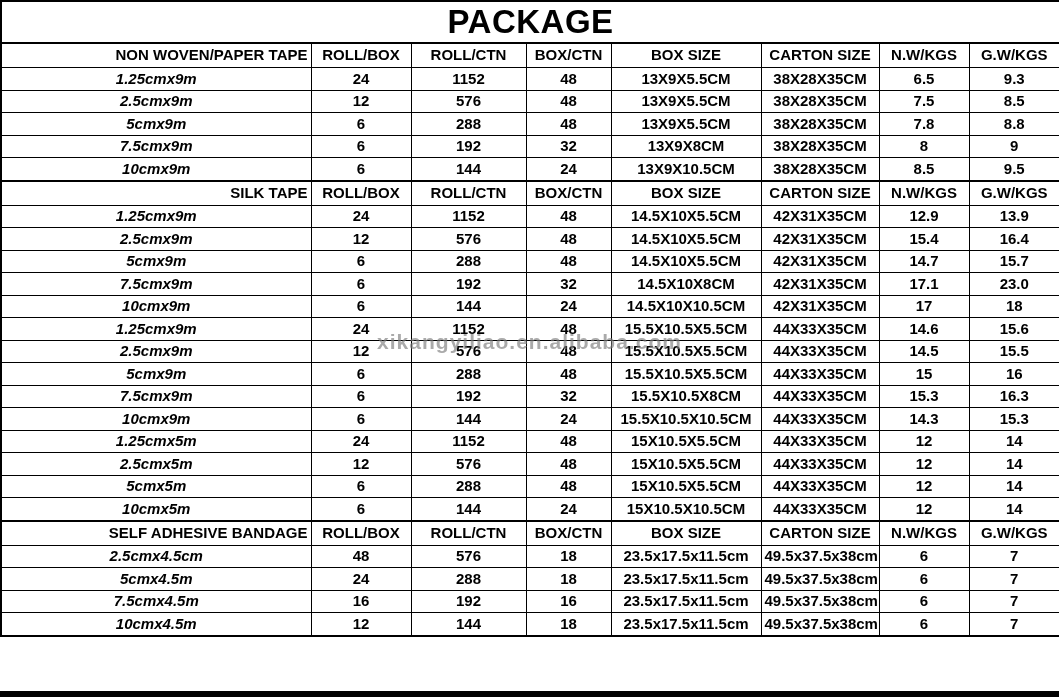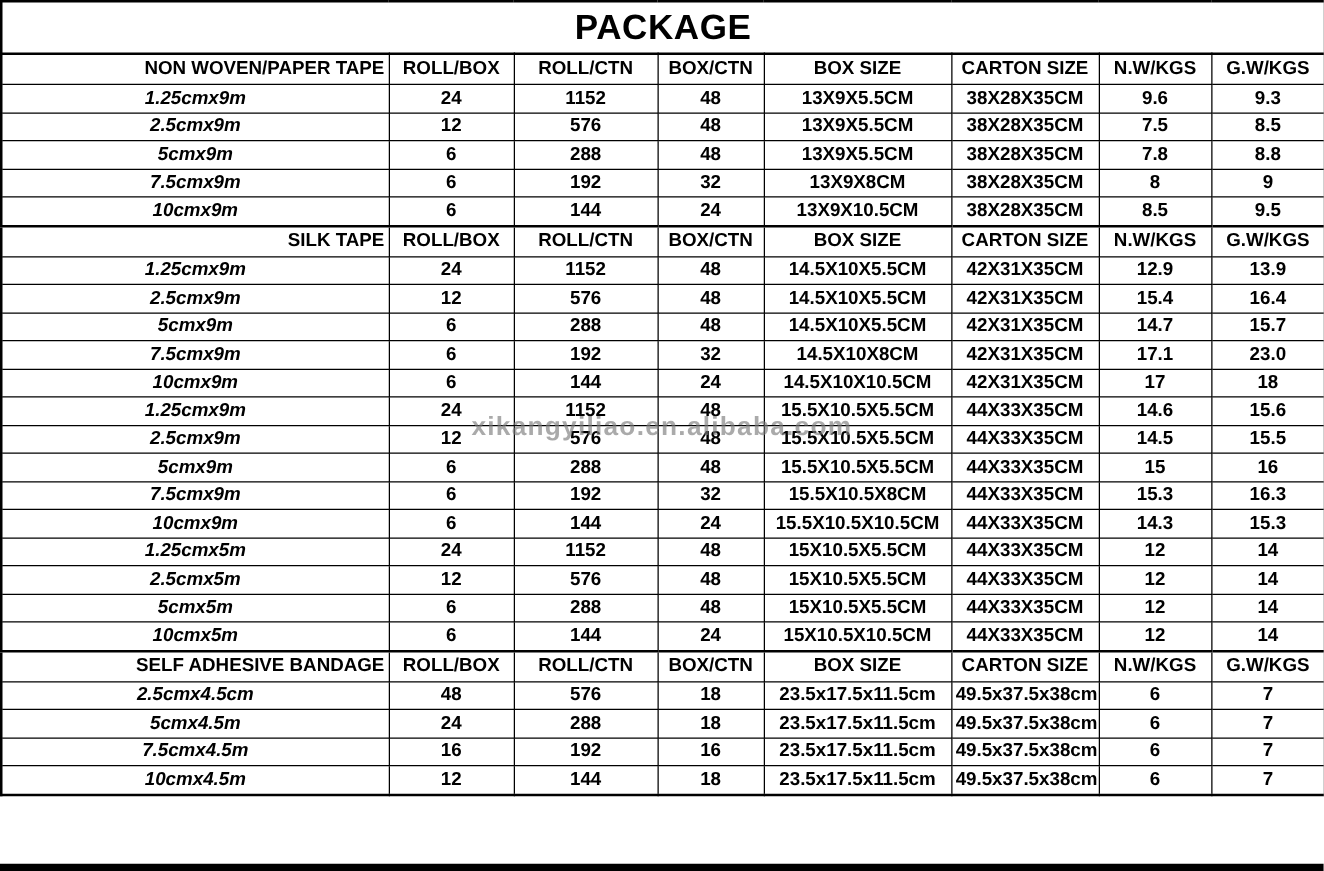--- a/index.html
+++ b/index.html
@@ -27,21 +27,21 @@
     padding: 0 3px;
     font-size: 15px;
     line-height: 1.1;
     white-space: nowrap;
     overflow: hidden;
     vertical-align: middle;
   }
   td.title-cell {
     height: 40px;
     text-align: center;
-    font-size: 28px;
+    font-size: 33px;
     letter-spacing: 0.5px;
     border: 2px solid #000;
   }
   tr.section-row td {
     border-top: 2px solid #000;
     height: 23px;
   }
   tr.data-row td {
     height: 21.5px;
   }
@@ -113,21 +113,21 @@
         <td class="col-head">N.W/KGS</td>
         <td class="col-head">G.W/KGS</td>
       </tr>
       <tr class="data-row">
         <td class="spec">1.25cmx9m</td>
         <td class="num">24</td>
         <td class="num">1152</td>
         <td class="num">48</td>
         <td class="num">13X9X5.5CM</td>
         <td class="num">38X28X35CM</td>
-        <td class="num">9.6</td>
+        <td class="num">6.5</td>
         <td class="num">9.3</td>
       </tr>
       <tr class="data-row">
         <td class="spec">2.5cmx9m</td>
         <td class="num">12</td>
         <td class="num">576</td>
         <td class="num">48</td>
         <td class="num">13X9X5.5CM</td>
         <td class="num">38X28X35CM</td>
         <td class="num">7.5</td>

